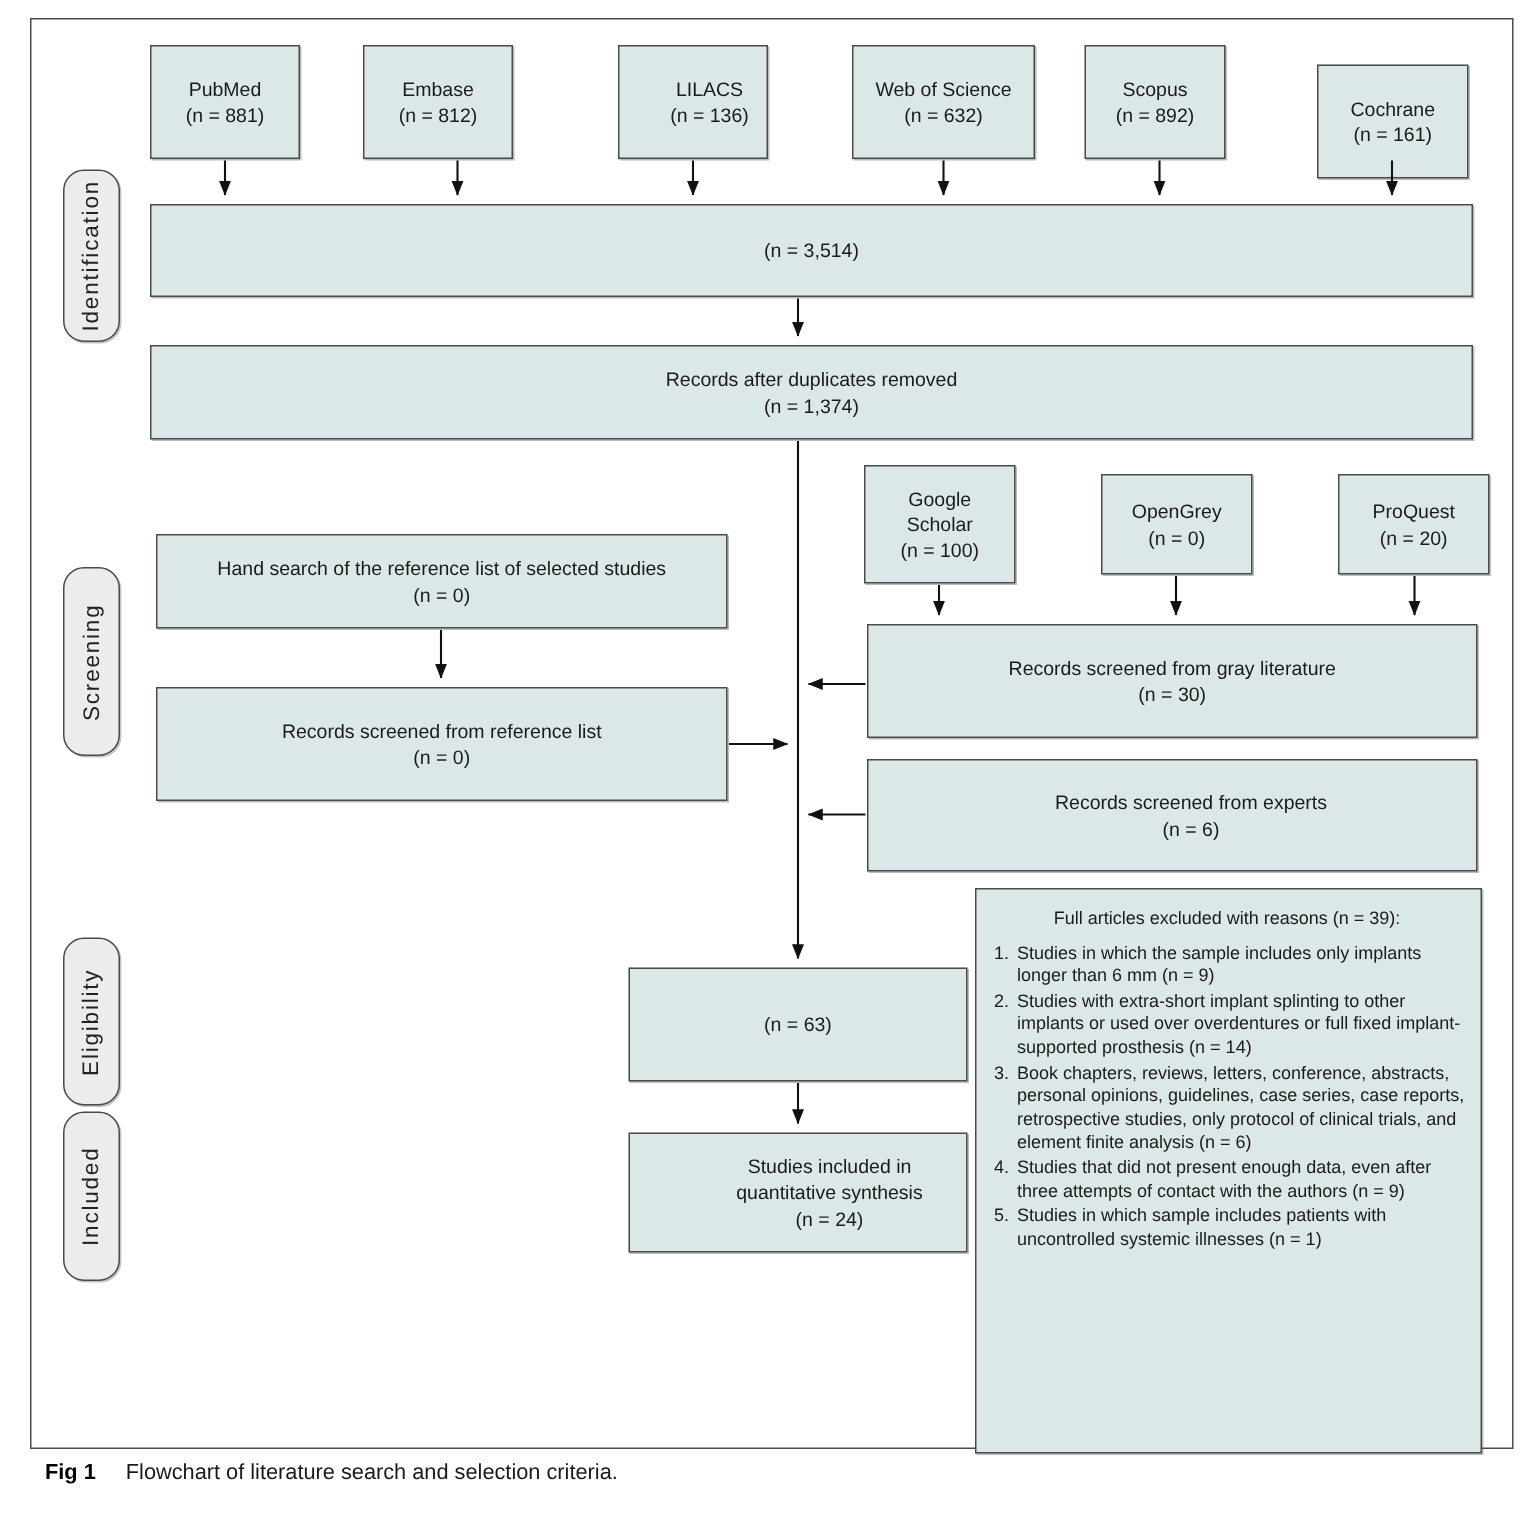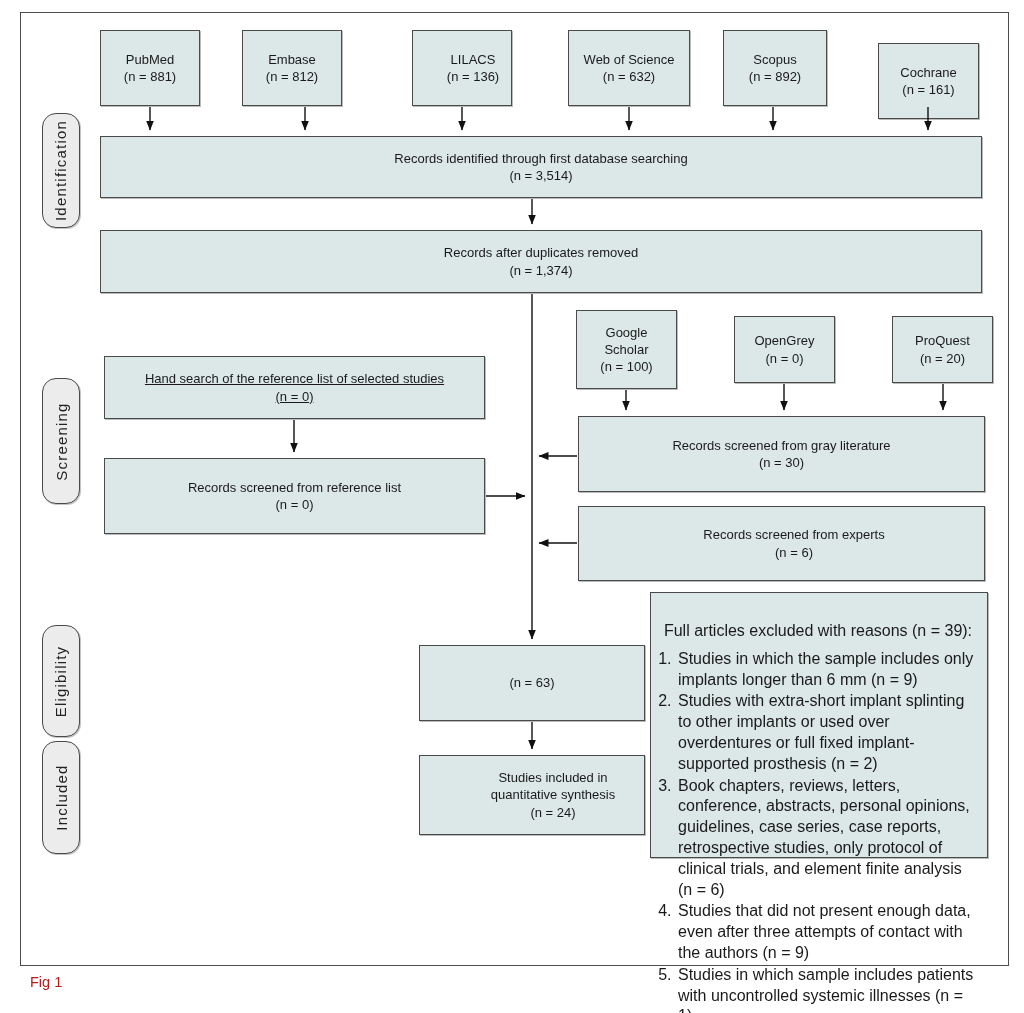--- a/index.html
+++ b/index.html
@@ -23,33 +23,33 @@
   .pill{
     position:absolute;width:38px;background:#ececec;border:1.6px solid #4a4a4a;
     border-radius:14px;display:flex;align-items:center;justify-content:center;
     box-sizing:border-box;box-shadow:1px 1px 0 rgba(60,60,60,.3);
   }
   .pill span{
     transform:rotate(-90deg);white-space:nowrap;font-size:15px;
     letter-spacing:1.2px;color:#222;
   }
   .excl{
-    position:absolute;left:650px;top:592px;width:338px;height:266px;
+    position:absolute;left:650px;top:592px;width:338px;height:377px;
     background:#dce8e8;border:1.6px solid #4a4a4a;box-sizing:border-box;
-    padding:28px 10px 8px 8px;font-size:16px;line-height:1.3;
+    padding:12px 10px 8px 8px;font-size:12px;line-height:1.3;
     box-shadow:1px 1px 0 rgba(60,60,60,.35);
   }
   .excl .t{text-align:center;margin:0 0 7px 0;}
   .excl ol{margin:0;padding:0 0 0 17px;}
   .excl li{margin:0 0 1px 0;padding-left:2px;}
   .caption{
     position:absolute;left:30px;top:974px;display:flex;gap:20px;
     font-size:14.5px;align-items:baseline;
   }
-  .caption .fig{font-weight:normal;color:#b91c1c;}
+  .caption .fig{font-weight:bold;color:#000000;}
   svg.conn{position:absolute;left:0;top:0;pointer-events:none;}
 </style>
 </head>
 <body>
 
 <div class="frame"></div>
 
 <div class="pill" style="left:42px;top:113px;height:115px;">
   <span>Identification</span>
 </div>
@@ -72,31 +72,30 @@
   <div>(n = 812)</div>
 </div>
 <div class="box" style="left:412px;top:30px;width:100px;height:76px;padding-left:28px;">
   <div class="nm">LILACS</div>
   <div>(n = 136)</div>
 </div>
 <div class="box" style="left:568px;top:30px;width:122px;height:76px;">
   <div class="nm">Web of Science</div>
   <div>(n = 632)</div>
 </div>
-<div class="box" style="left:723px;top:30px;width:104px;height:76px;">
+<div class="box" style="left:723px;top:30px;width:94px;height:76px;">
   <div class="nm">Scopus</div>
   <div>(n = 892)</div>
 </div>
 <div class="box" style="left:878px;top:30px;width:101px;height:76px;margin-top:13px;">
   <div class="nm">Cochrane</div>
   <div>(n = 161)</div>
 </div>
 
 <div class="box" style="left:100px;top:136px;width:882px;height:62px;">
-  <div>Records identified through first database searching</div>
   <div>(n = 3,514)</div>
 </div>
 <div class="box" style="left:100px;top:230px;width:882px;height:63px;">
   <div>Records after duplicates removed</div>
   <div>(n = 1,374)</div>
 </div>
 
 <div class="box" style="left:576px;top:310px;width:101px;height:79px;">
   <div class="nm">Google
 Scholar</div>
@@ -104,21 +103,21 @@
 </div>
 <div class="box" style="left:734px;top:316px;width:101px;height:67px;">
   <div class="nm">OpenGrey</div>
   <div>(n = 0)</div>
 </div>
 <div class="box" style="left:892px;top:316px;width:101px;height:67px;">
   <div class="nm">ProQuest</div>
   <div>(n = 20)</div>
 </div>
 
-<div class="box" style="left:104px;top:356px;width:381px;height:63px;text-decoration:underline;">
+<div class="box" style="left:104px;top:356px;width:381px;height:63px;">
   <div>Hand search of the reference list of selected studies</div>
   <div>(n = 0)</div>
 </div>
 <div class="box" style="left:104px;top:458px;width:381px;height:76px;">
   <div>Records screened from reference list</div>
   <div>(n = 0)</div>
 </div>
 <div class="box" style="left:578px;top:416px;width:407px;height:76px;">
   <div>Records screened from gray literature</div>
   <div>(n = 30)</div>
@@ -133,21 +132,21 @@
 </div>
 <div class="box" style="left:419px;top:755px;width:226px;height:80px;padding-left:48px;">
   <div>Studies included in quantitative synthesis</div>
   <div>(n = 24)</div>
 </div>
 
 <div class="excl">
   <p class="t">Full articles excluded with reasons (n = 39):</p>
   <ol>
     <li>Studies in which the sample includes only implants longer than 6 mm (n = 9)</li>
-    <li>Studies with extra-short implant splinting to other implants or used over overdentures or full fixed implant-supported prosthesis (n = 2)</li>
+    <li>Studies with extra-short implant splinting to other implants or used over overdentures or full fixed implant-supported prosthesis (n = 14)</li>
     <li>Book chapters, reviews, letters, conference, abstracts, personal opinions, guidelines, case series, case reports, retrospective studies, only protocol of clinical trials, and element finite analysis (n = 6)</li>
     <li>Studies that did not present enough data, even after three attempts of contact with the authors (n = 9)</li>
     <li>Studies in which sample includes patients with uncontrolled systemic illnesses (n = 1)</li>
   </ol>
 </div>
 
 <svg class="conn" width="1024" height="1013" viewBox="0 0 1024 1013">
   <defs>
     <marker id="ah" markerUnits="userSpaceOnUse" markerWidth="11" markerHeight="9" refX="9.5" refY="4" orient="auto">
       <polygon points="0,0 10,4 0,8" fill="#111"></polygon>
@@ -172,13 +171,14 @@
     <line x1="486" y1="496" x2="525" y2="496" marker-end="url(#ah)"></line>
     <line x1="577" y1="456" x2="539" y2="456" marker-end="url(#ah)"></line>
     <line x1="577" y1="543" x2="539" y2="543" marker-end="url(#ah)"></line>
 
     <line x1="532" y1="722" x2="532" y2="749" marker-end="url(#ah)"></line>
   </g>
 </svg>
 
 <div class="caption">
   <span class="fig">Fig 1</span>
+  <span>Flowchart of literature search and selection criteria.</span>
 </div>
 
 </body></html>

